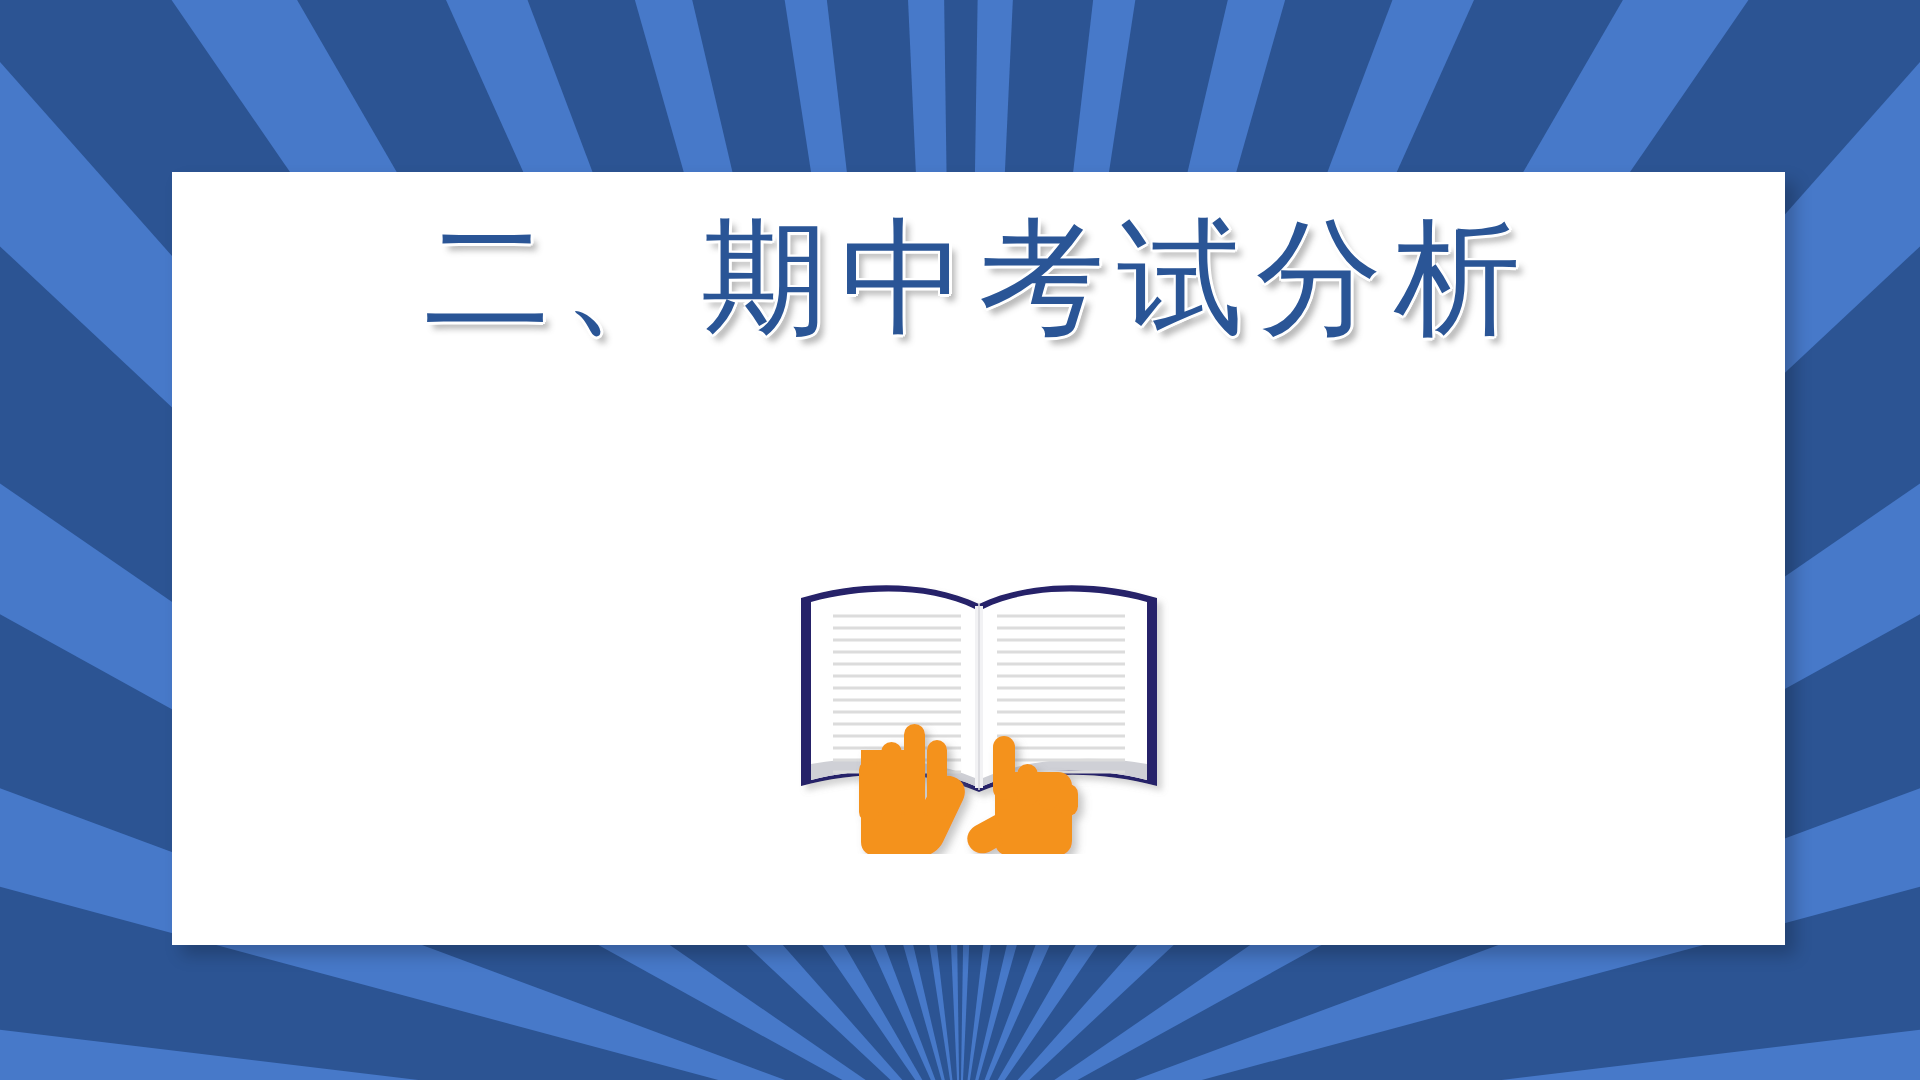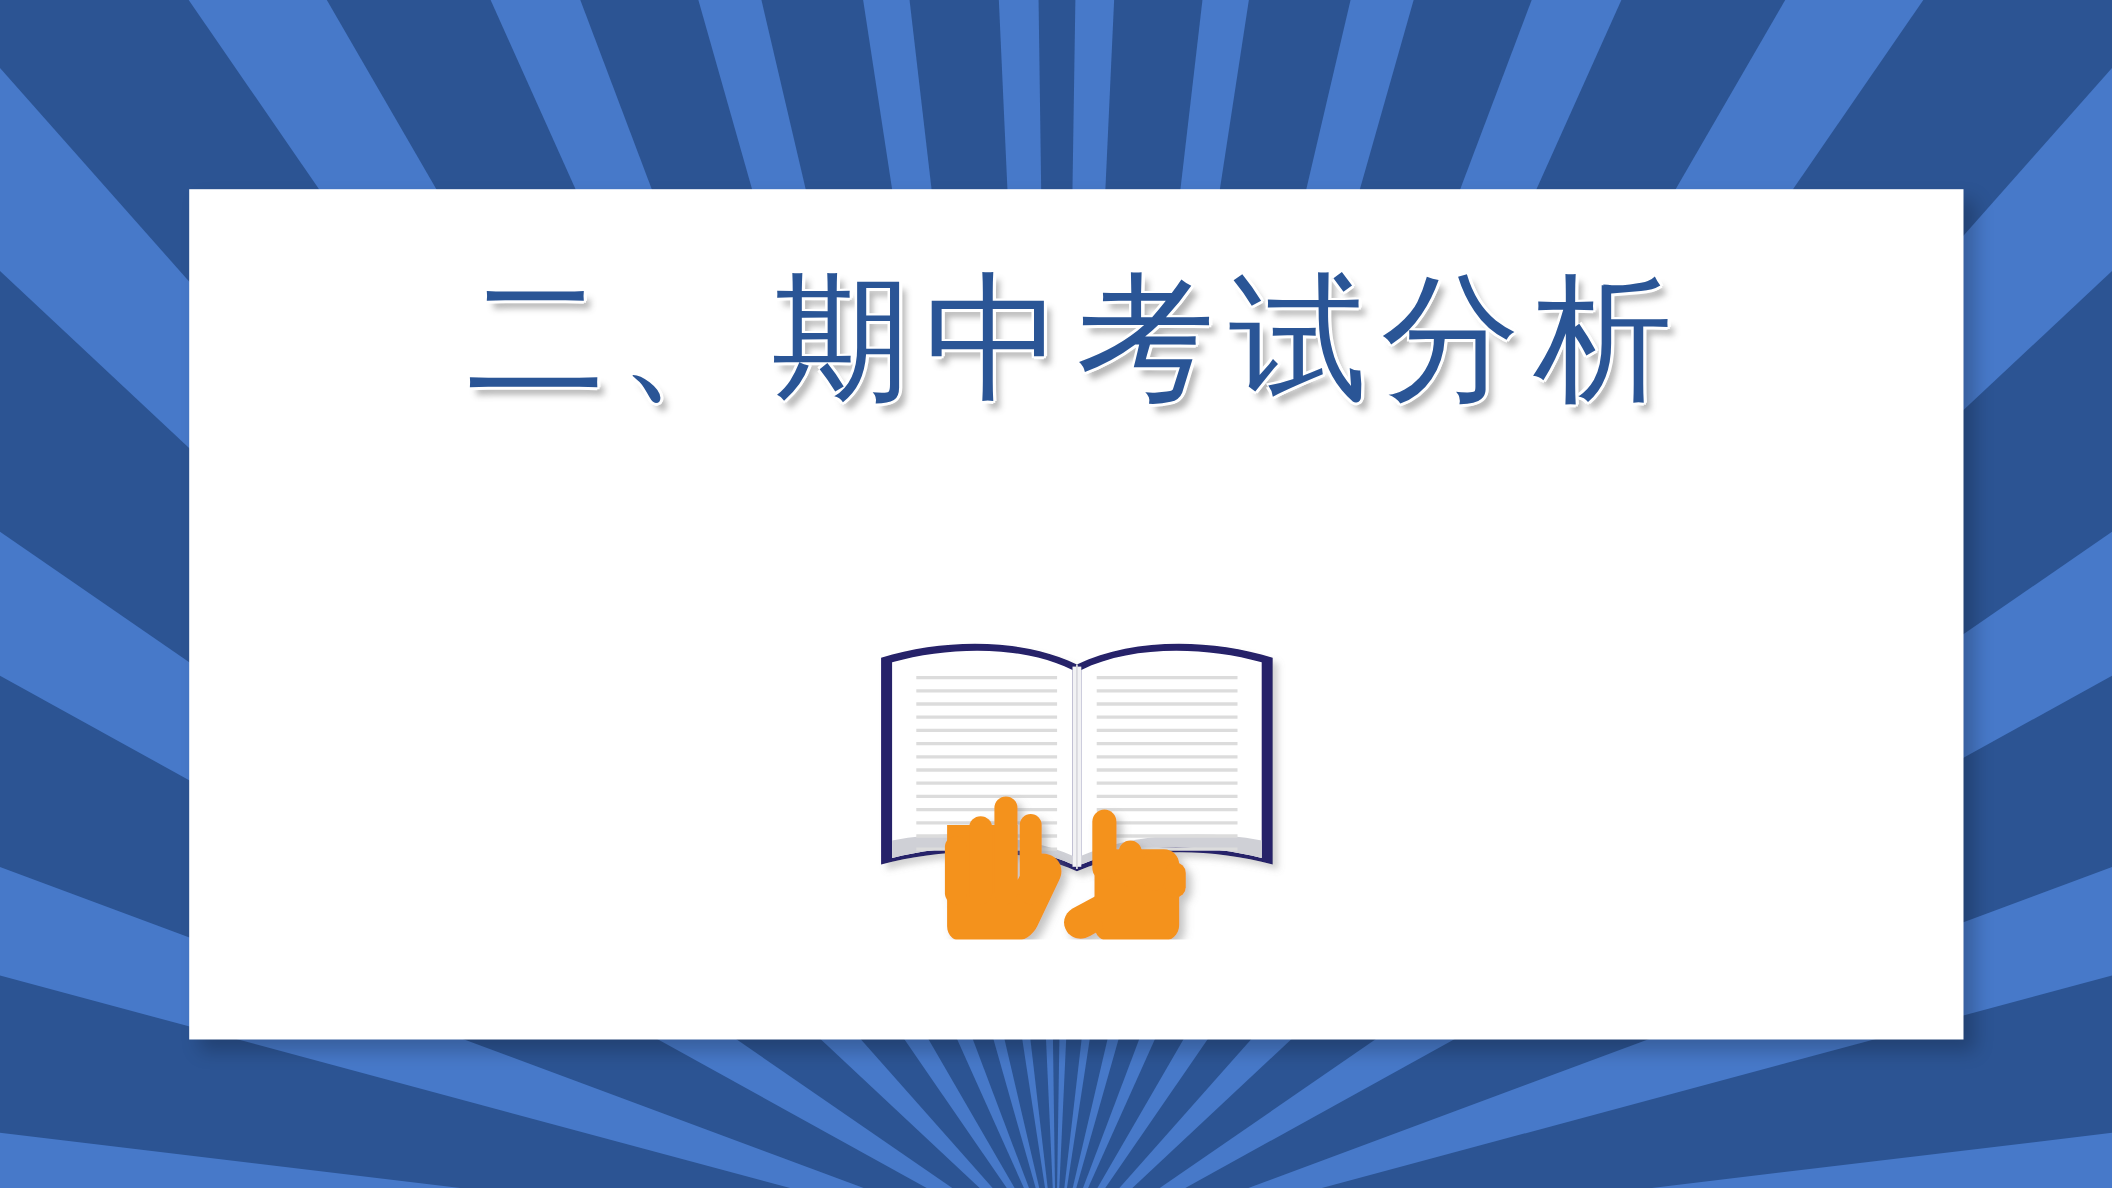--- a/index.html
+++ b/index.html
@@ -35,36 +35,35 @@
 
   
   #title-block {
     position:absolute;
     left:0; top:42px;
     width:100%;
     text-align:center;
   }
   #slide-title {
     display:inline-block;
-    font-family:Liberation Serif, serif;
+    font-family:Liberation Mono, monospace;
     font-size:126px;
     line-height:1.18;
     font-weight:400;
     letter-spacing:0.10em;
     color:#2A5596;
     white-space:nowrap;
     text-shadow:
        2px  2px 0 #ffffff,
       -2px  2px 0 #ffffff,
        2px -2px 0 #ffffff,
       -2px -2px 0 #ffffff,
        0px  3px 0 #ffffff,
        3px  0px 0 #ffffff,
        6px  7px 6px rgba(90,90,90,0.45);
-    margin-top: 22px;
   }
 
   
   #illustration {
     position:absolute;
     left:50%;
     top:392px;
     transform:translateX(-50%);
     width:380px;
     height:290px;

